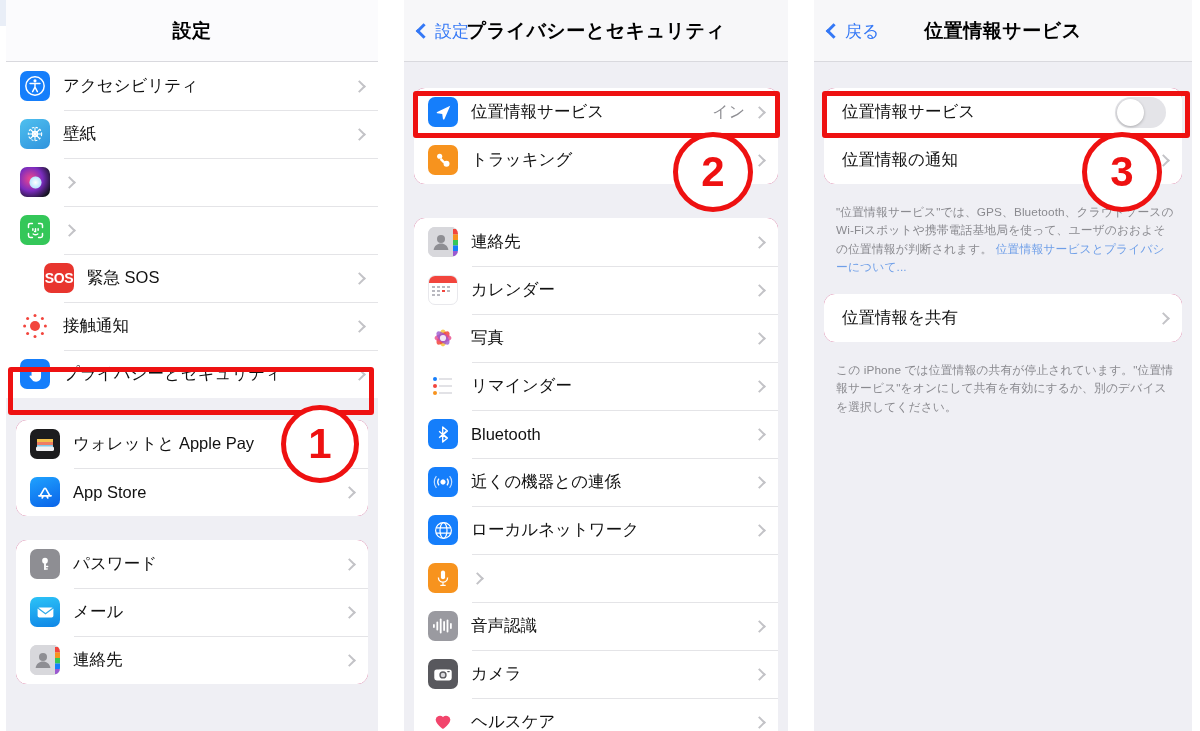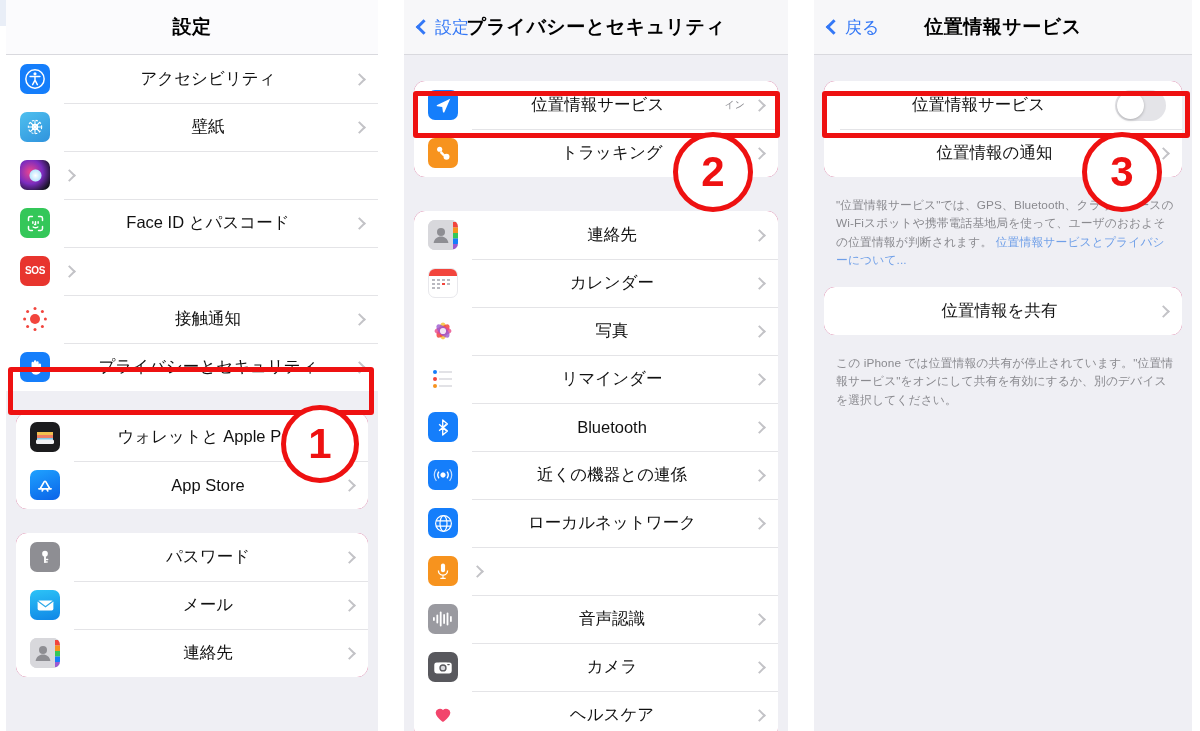--- a/index.html
+++ b/index.html
@@ -14,21 +14,21 @@
   
   .panel {
     position: absolute; top: 0; height: 731px;
     background: #efeff4; overflow: hidden;
   }
   #panel1 { left: 6px;   width: 372px; }
   #panel2 { left: 404px; width: 384px; }
   #panel3 { left: 814px; width: 378px; }
 
   .nav-bar {
-    position: relative; height: 55px; background: #f7f7f9;
+    position: relative; height: 62px; background: #f7f7f9;
     border-bottom: 1px solid #d9d9de;
     display: flex; align-items: center; justify-content: center;
   }
   #panel1 .nav-bar { background: #fbfbfd; }
   .nav-title {
     font-size: 19px; font-weight: bold; color: #000; letter-spacing: .5px;
   }
   .nav-back {
     position: absolute; left: 14px; top: 50%; transform: translateY(-50%);
     display: flex; align-items: center; gap: 4px;
@@ -38,21 +38,20 @@
     display: inline-block; width: 11px; height: 11px;
     border-left: 3px solid #3478f6; border-bottom: 3px solid #3478f6;
     transform: rotate(45deg); margin-right: 2px;
   }
 
   .scroll { position: relative; padding: 0; }
 
   .group {
     background: #be185d; border-radius: 11px; margin: 12px 10px;
     overflow: hidden;
-    text-align: center;
   }
   .group.flush { border-radius: 0; margin: 0; }
 
   .row {
     position: relative; display: flex; align-items: center;
     height: 48px; padding: 0 12px 0 14px; background: #fff;
   }
   .row + .row::before {
     content: ""; position: absolute; left: 58px; right: 0; top: 0;
     height: 1px; background: #e4e4e7;
@@ -63,21 +62,21 @@
     width: 30px; height: 30px; border-radius: 7px; flex: 0 0 30px;
     margin-right: 13px; position: relative;
     display: flex; align-items: center; justify-content: center;
     color: #fff; font-size: 16px; line-height: 1; overflow: hidden;
   }
   .icon svg { display: block; }
 
   .row-label {
     flex: 1 1 auto; font-size: 16.5px; color: #111; white-space: nowrap;
   }
-  .row-value { font-size: 10px; color: #8e8e93; margin-right: 8px; }
+  .row-value { font-size: 16px; color: #8e8e93; margin-right: 8px; }
   .chev {
     flex: 0 0 auto; width: 9px; height: 9px;
     border-right: 2px solid #c3c3c7; border-top: 2px solid #c3c3c7;
     transform: rotate(45deg); margin-left: 2px; margin-right: 2px;
   }
 
   .toggle {
     flex: 0 0 auto; width: 51px; height: 31px; border-radius: 16px;
     background: #e4e4e8; position: relative; margin-right: 4px;
   }
@@ -153,25 +152,25 @@
         </div>
         <div class="row">
           <span class="icon" style="background:#34c759;">
             <svg width="21" height="21" viewBox="0 0 24 24">
                 <g stroke="#fff" stroke-width="1.7" fill="none" stroke-linecap="round">
                   <path d="M4 8.5V6a2 2 0 012-2h2.5M15.5 4H18a2 2 0 012 2v2.5M20 15.5V18a2 2 0 01-2 2h-2.5M8.5 20H6a2 2 0 01-2-2v-2.5"></path>
                   <path d="M9 10v1.6M15 10v1.6M12 10v3.2h-1M9.4 16c1.6 1.1 3.6 1.1 5.2 0"></path>
                 </g>
               </svg>
           </span>
-          <span class="row-label">Face ID とパスコード</span>
-          <span class="chev"></span>
-        </div>
-        <div class="row">
-          <span class="icon" style="background:#e8352e;font-size:10px;font-weight:bold;letter-spacing:-.3px;">SOS</span>
+          <span class="chev"></span>
+        </div>
+        <div class="row">
+          <span class="icon" style="background:#e8352e;font-size:14px;font-weight:bold;letter-spacing:-.3px;margin-left:24px;">SOS</span>
+          <span class="row-label">緊急 SOS</span>
           <span class="chev"></span>
         </div>
         <div class="row">
           <span class="icon" style="background:#fff;">
             <svg width="28" height="28" viewBox="0 0 28 28">
                 <g fill="#f2453d">
                   <circle cx="14" cy="14" r="5"></circle>
                   <g>
                     <circle cx="14" cy="3.6" r="1.5"></circle>
                     <circle cx="21.4" cy="6.6" r="1.5"></circle>

